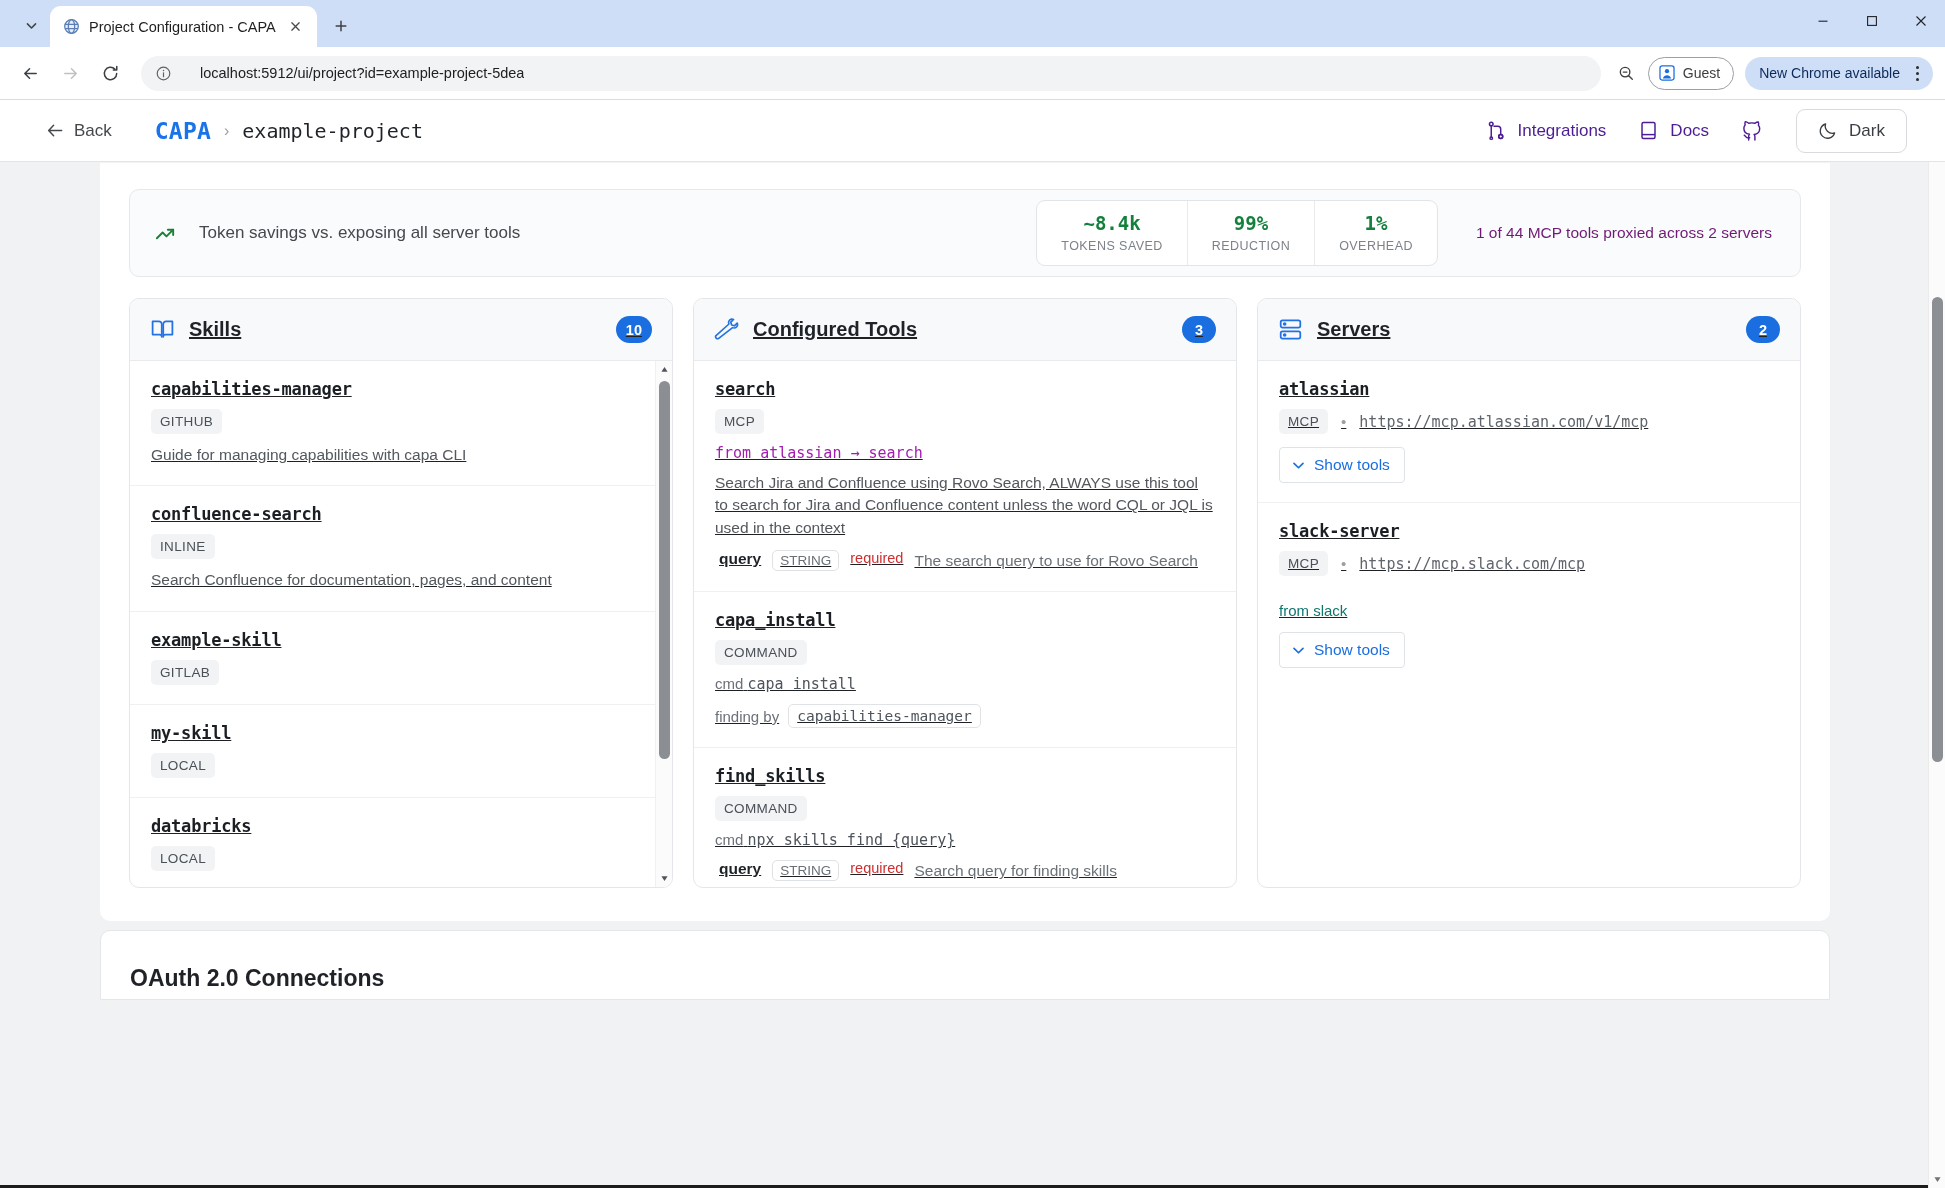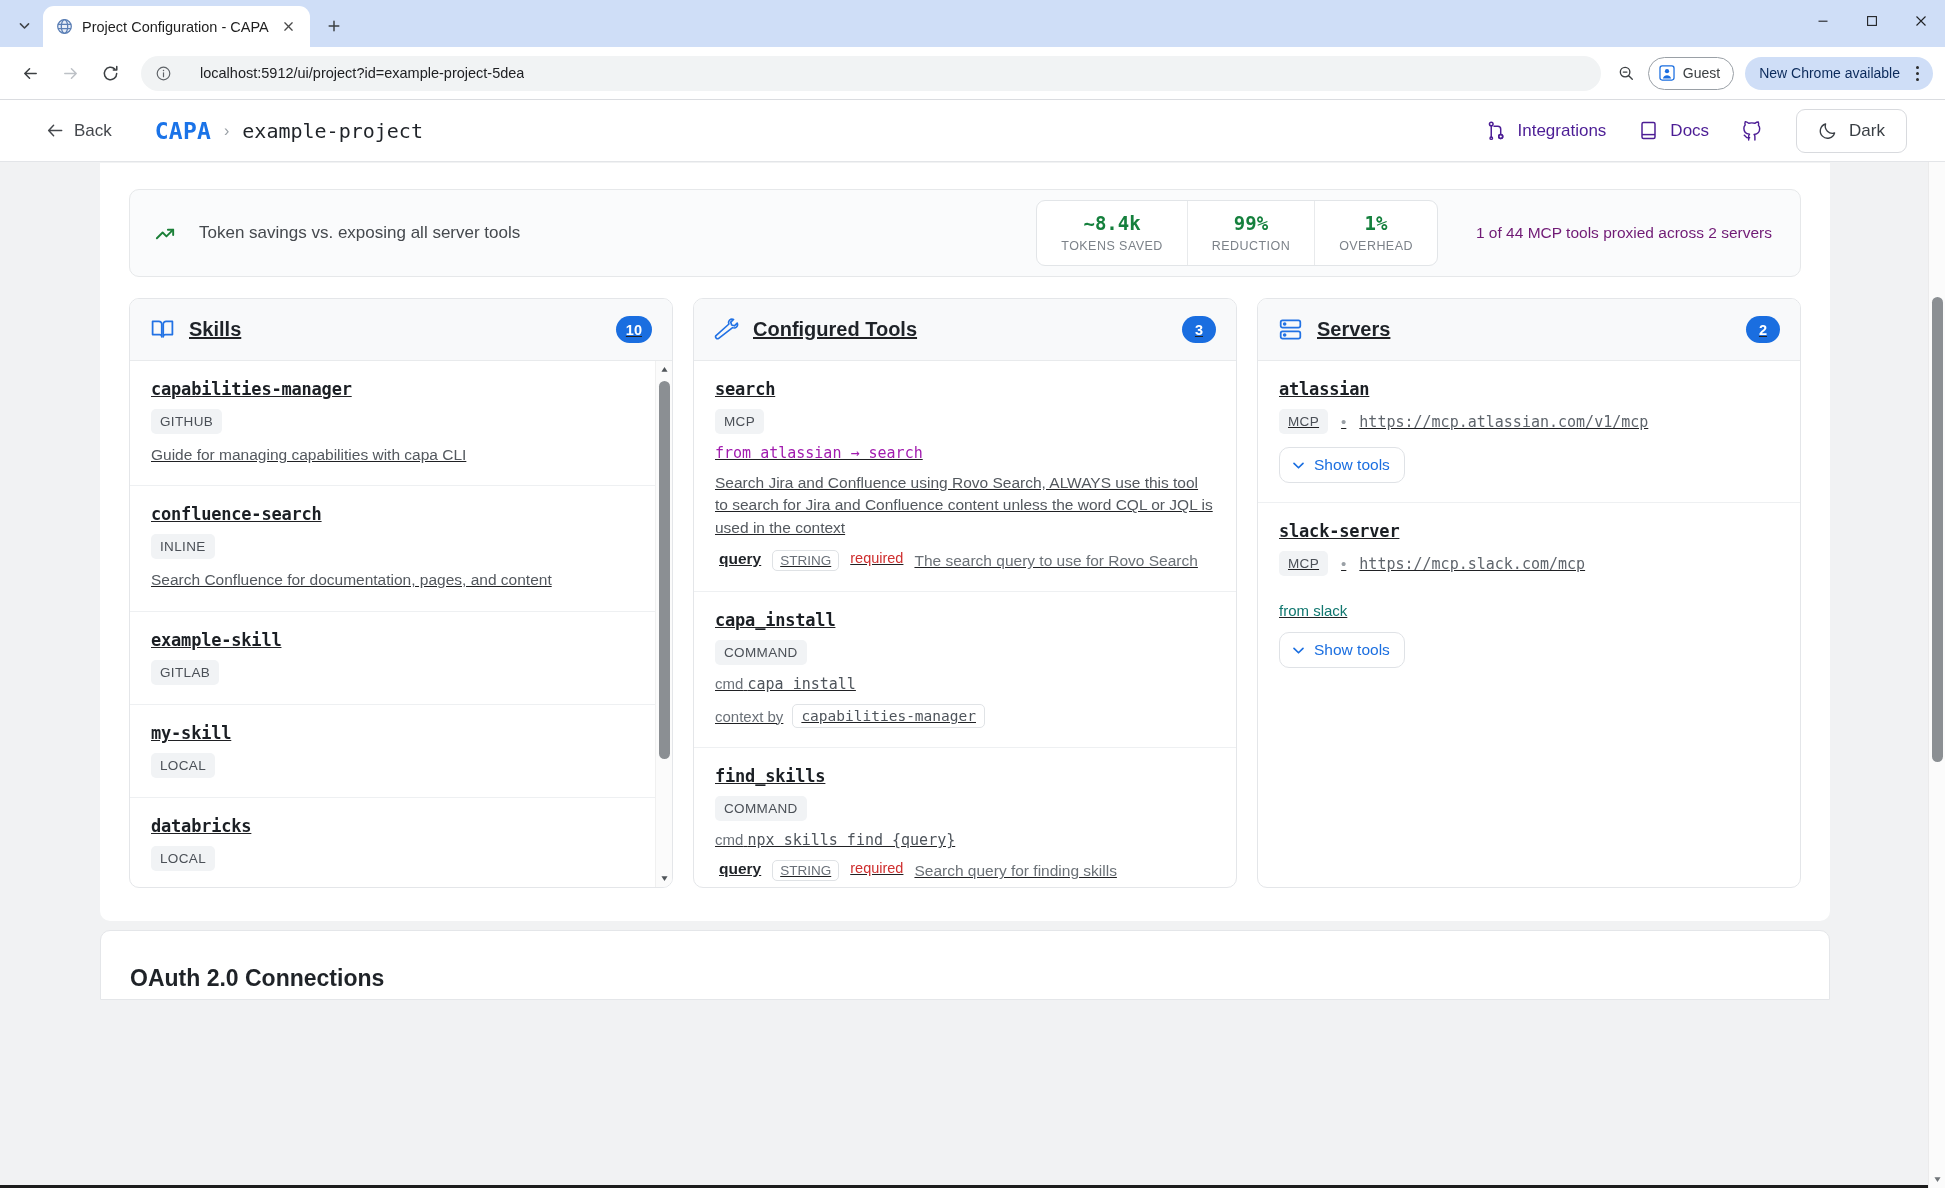--- a/index.html
+++ b/index.html
@@ -11,21 +11,21 @@
     -webkit-font-smoothing: antialiased;
   }
   .mono { font-family: "DejaVu Sans Mono", monospace; }
 
   
   .chrome-tabstrip {
     height: 47px;
     background: #cfdef7;
     display: flex;
     align-items: flex-end;
-    padding-left: 5px;
+    padding-left: 12px;
     position: relative;
   }
   .tabstrip-chevron {
     width: 38px; height: 38px;
     display: flex; align-items: center; justify-content: center;
     margin-bottom: 3px;
     border-radius: 6px;
     color: #404347;
   }
   .tab {
@@ -372,21 +372,21 @@
   .srv-meta {
     display: flex; align-items: center; gap: 13px;
     margin-top: 10px;
   }
   .srv-dot { color: #9aa0a6; font-size: 15px; }
   .srv-url { font-family: "DejaVu Sans Mono", monospace; font-size: 15px; color: #5f656c; }
   .show-tools {
     margin-top: 13px;
     display: inline-flex; align-items: center; gap: 8px;
     border: 1px solid #dfe2e6;
-    border-radius: 10px;
+    border-radius: 4px;
     background: #fff;
     padding: 8px 14px 8px 11px;
     font-size: 15.5px;
     color: #1a6ee0;
   }
 
   
   .vscroll {
     position: absolute;
     top: 0; right: 0; bottom: 0;
@@ -723,21 +723,21 @@
                 </div>
 
                 <div class="row">
                   <div class="row-name">capa_install</div>
                   <div class="chip">COMMAND</div>
                   <div class="cmd-line">
                     <span>cmd</span>
                     <span class="cmdtxt">capa install</span>
                   </div>
                   <div class="reqby">
-                    <span>context by</span>
+                    <span>finding by</span>
                     <span class="reqby-tag">capabilities-manager</span>
                   </div>
                 </div>
 
                 <div class="row">
                   <div class="row-name">find_skills</div>
                   <div class="chip">COMMAND</div>
                   <div class="cmd-line">
                     <span>cmd</span>
                     <span class="cmdtxt">npx skills find {query}</span>

